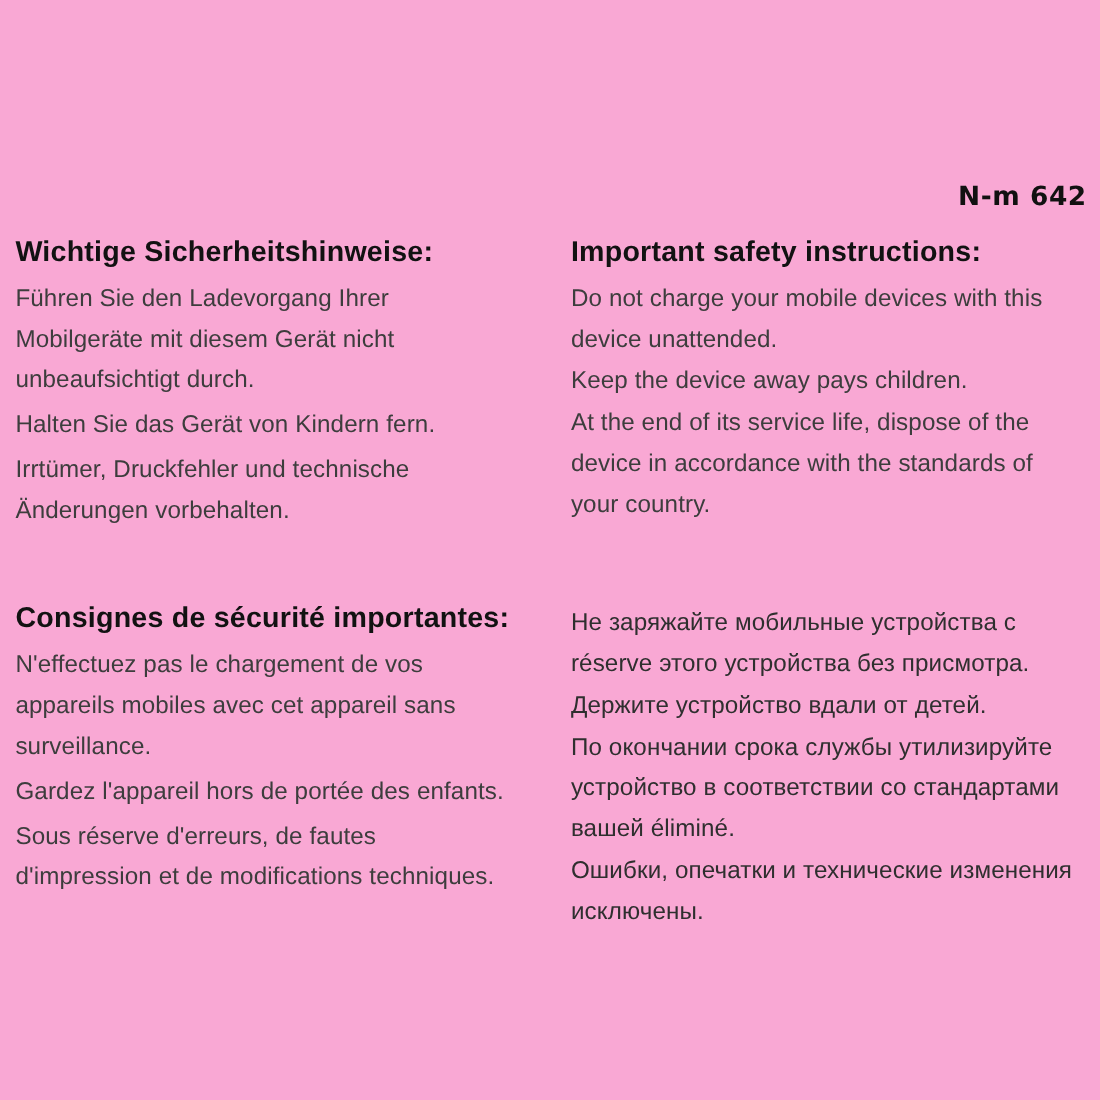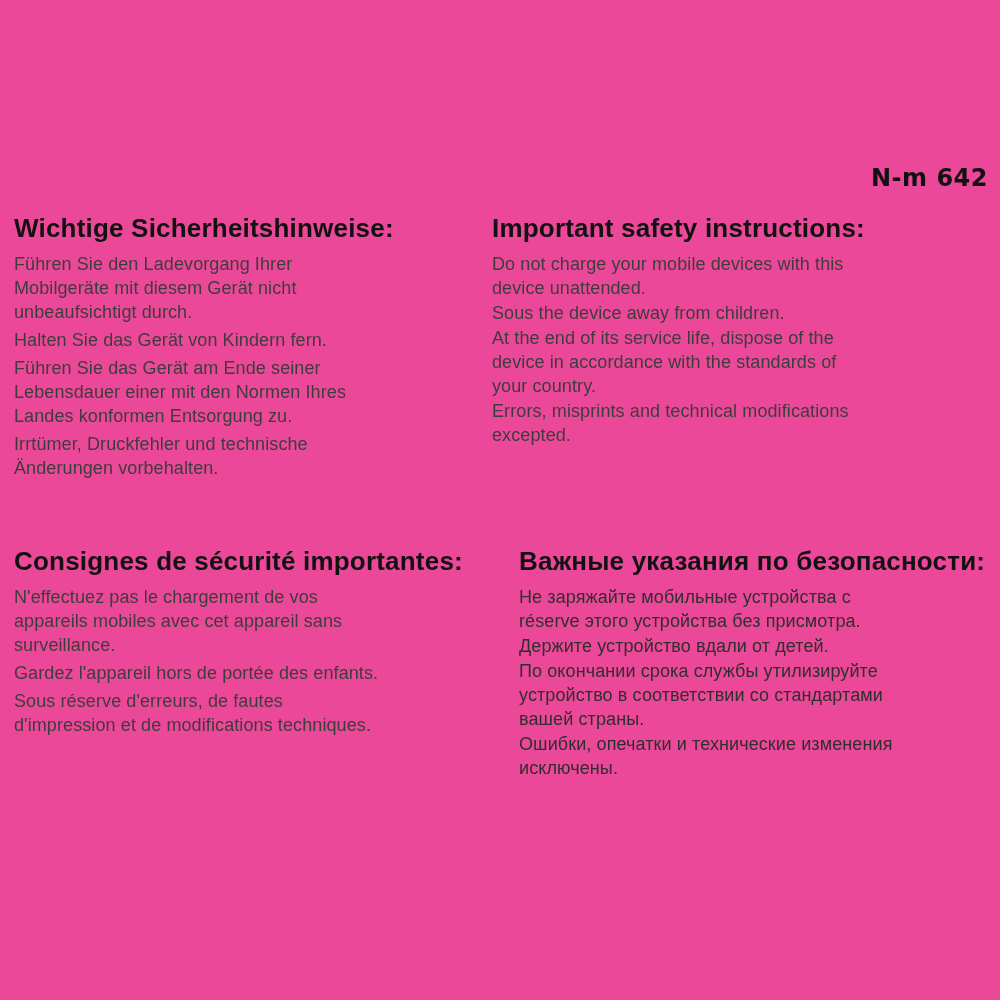--- a/index.html
+++ b/index.html
@@ -4,21 +4,21 @@
 <style>
   html, body {
     margin: 0;
     padding: 0;
     background: #ffffff;
   }
   .sheet {
     position: relative;
     width: 1000px;
     height: 1000px;
-    background: #ec4899;
+    background: #f9a8d4;
     overflow: hidden;
     font-family: "Liberation Sans", sans-serif;
   }
   .model-number {
     position: absolute;
     top: 164px;
     right: 12px;
     font-family: "DejaVu Sans", sans-serif;
     font-weight: bold;
     font-size: 24px;
@@ -32,83 +32,77 @@
   .section h2 {
     margin: 0 0 10px 0;
     font-size: 26px;
     line-height: 28px;
     font-weight: bold;
     color: #121212;
     letter-spacing: 0.2px;
   }
   .section p {
     margin: 0 0 4px 0;
-    font-size: 18px;
-    line-height: 24px;
+    font-size: 22px;
+    line-height: 37px;
     white-space: pre-line;
     letter-spacing: 0.1px;
   }
   .section.tight p {
     margin: 0 0 1px 0;
   }
   .section.cyrillic {
     color: #2f2f2f;
   }
   .section-german  { left: 14px;  top: 214px; width: 488px; }
-  .section-english { left: 492px; top: 214px; width: 478px; }
+  .section-english { left: 519px; top: 214px; width: 478px; }
   .section-french  { left: 14px;  top: 547px; width: 492px; }
   .section-russian { left: 519px; top: 547px; width: 478px; }
 </style>
 </head>
 <body>
 
 <div class="sheet">
 
   <div class="model-number">N-m 642</div>
 
   <div class="section section-german">
     <h2>Wichtige Sicherheitshinweise:</h2>
     <p>Führen Sie den Ladevorgang Ihrer
 Mobilgeräte mit diesem Gerät nicht
 unbeaufsichtigt durch.</p>
     <p>Halten Sie das Gerät von Kindern fern.</p>
-    <p>Führen Sie das Gerät am Ende seiner
-Lebensdauer einer mit den Normen Ihres
-Landes konformen Entsorgung zu.</p>
     <p>Irrtümer, Druckfehler und technische
 Änderungen vorbehalten.</p>
   </div>
 
   <div class="section tight section-english">
     <h2>Important safety instructions:</h2>
     <p>Do not charge your mobile devices with this
 device unattended.</p>
-    <p>Sous the device away from children.</p>
+    <p>Keep the device away pays children.</p>
     <p>At the end of its service life, dispose of the
 device in accordance with the standards of
 your country.</p>
-    <p>Errors, misprints and technical modifications
-excepted.</p>
   </div>
 
   <div class="section section-french">
     <h2>Consignes de sécurité importantes:</h2>
     <p>N'effectuez pas le chargement de vos
 appareils mobiles avec cet appareil sans
 surveillance.</p>
     <p>Gardez l'appareil hors de portée des enfants.</p>
     <p>Sous réserve d'erreurs, de fautes
 d'impression et de modifications techniques.</p>
   </div>
 
   <div class="section tight cyrillic section-russian">
-    <h2>Важные указания по безопасности:</h2>
     <p>Не заряжайте мобильные устройства с
 réserve этого устройства без присмотра.</p>
     <p>Держите устройство вдали от детей.</p>
     <p>По окончании срока службы утилизируйте
 устройство в соответствии со стандартами
-вашей страны.</p>
+вашей éliminé.</p>
     <p>Ошибки, опечатки и технические изменения
 исключены.</p>
   </div>
 
 </div>
 
 </body></html>

